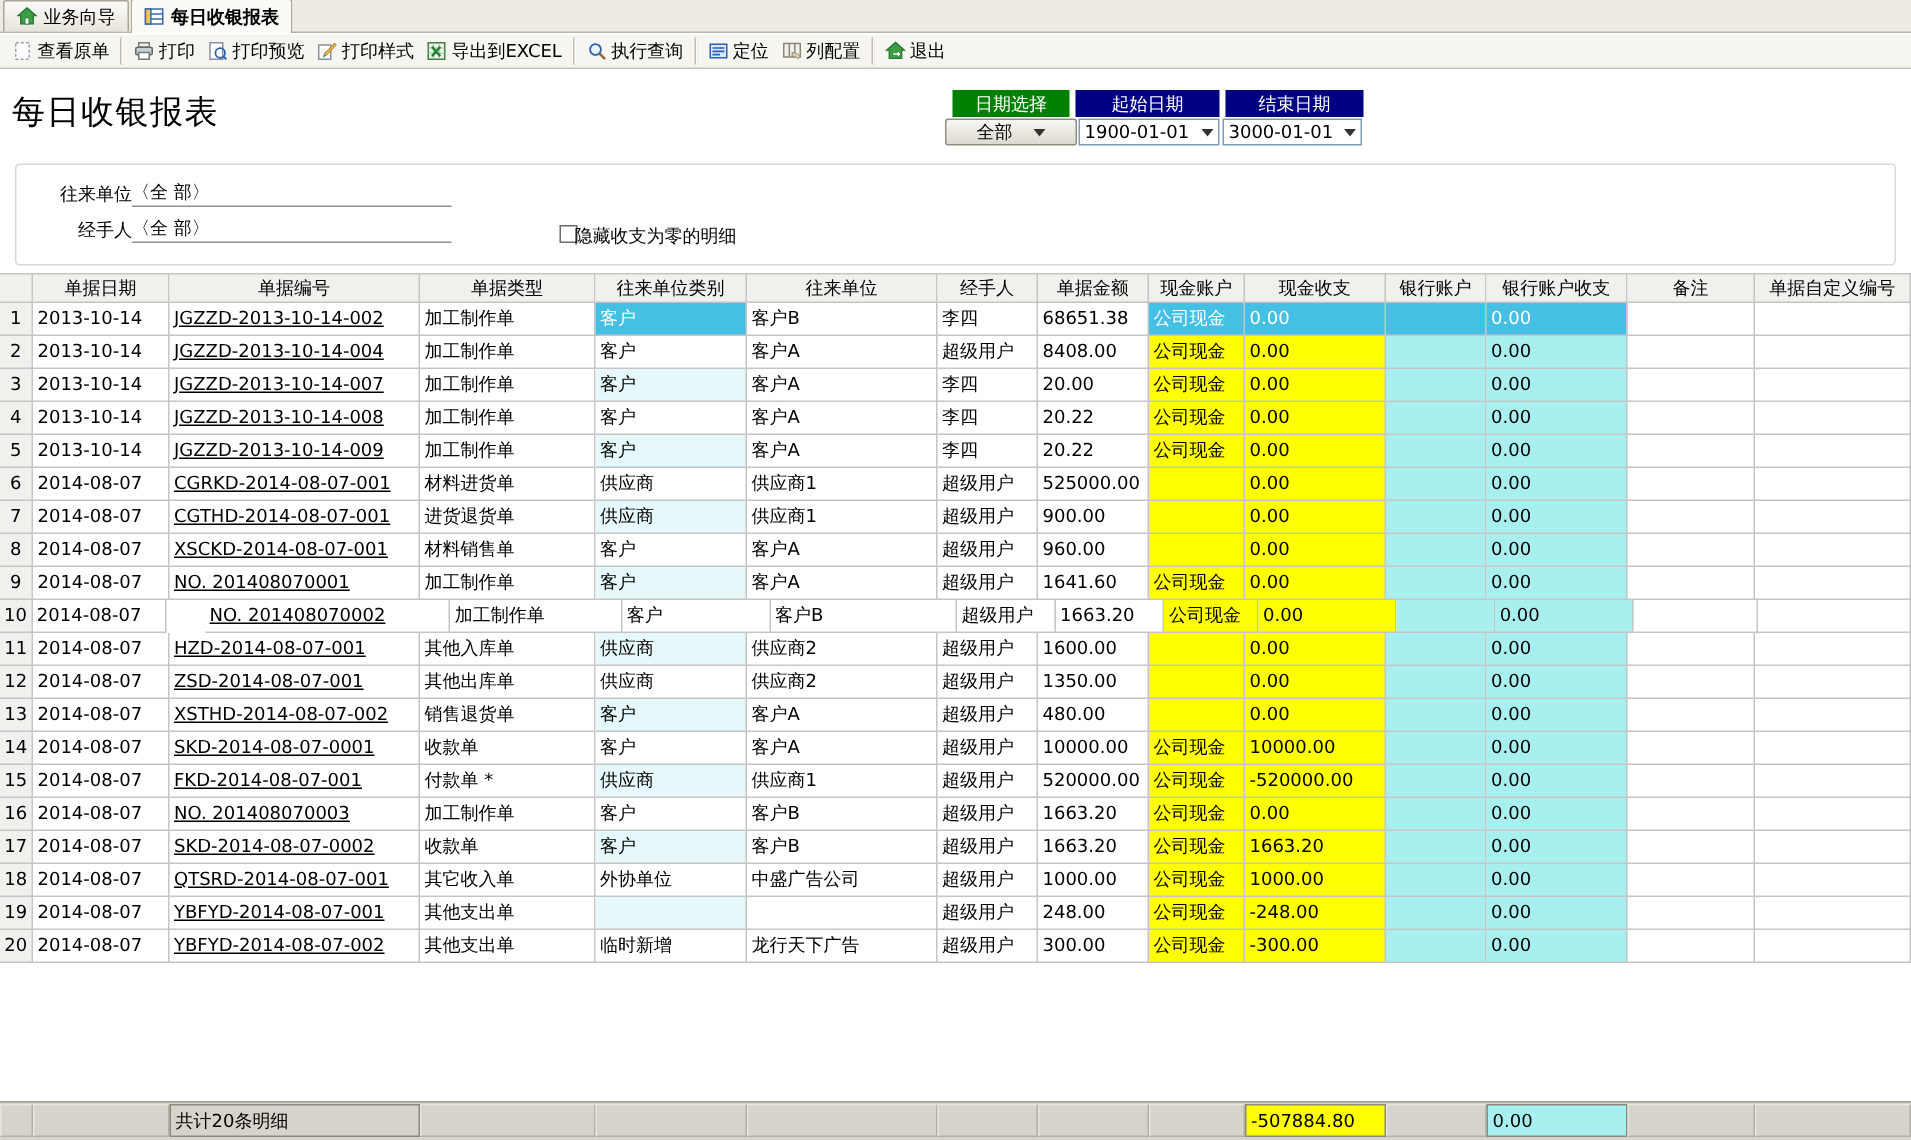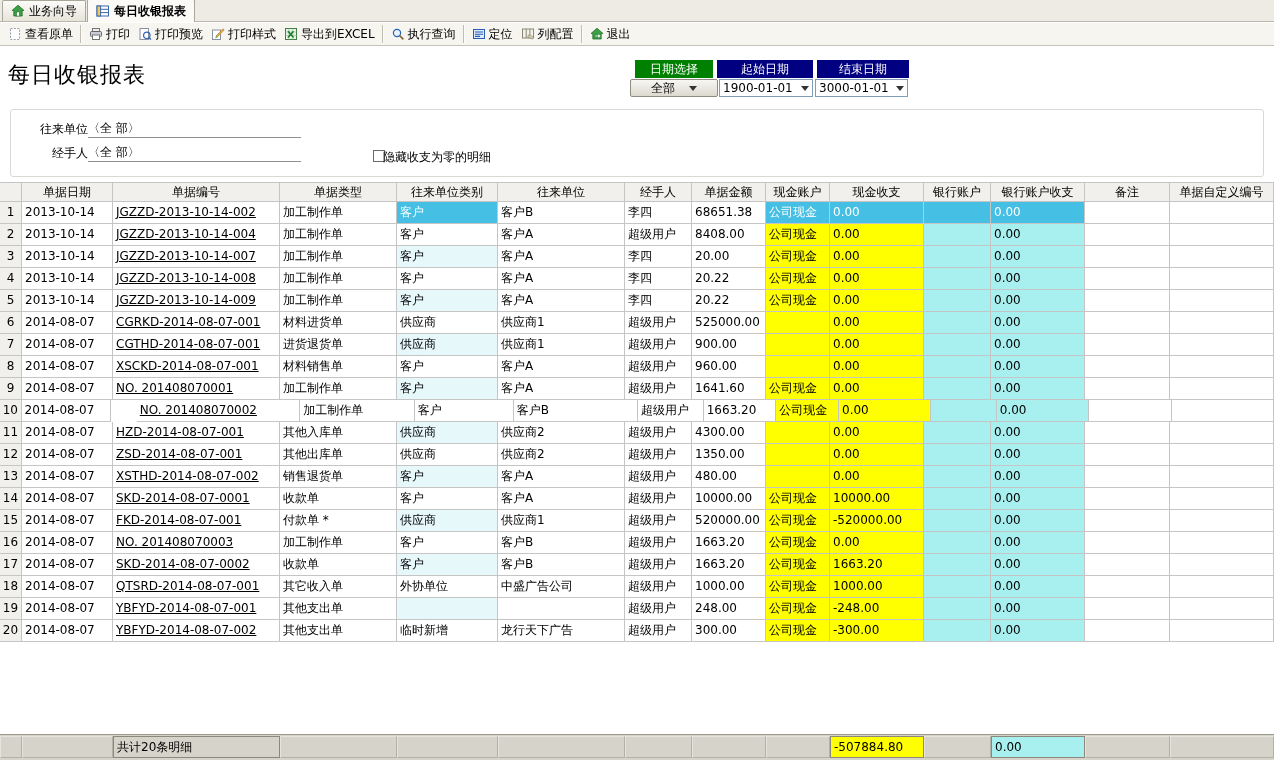--- a/index.html
+++ b/index.html
@@ -389,21 +389,21 @@
         <div class="cell" style="width: 104px;"></div>
       </div>
       <div class="grow">
         <div class="cell rownum" style="width: 22px;">11</div>
         <div class="cell" style="width: 91px;">2014-08-07</div>
         <div class="cell link" style="width: 167px;">HZD-2014-08-07-001</div>
         <div class="cell" style="width: 117px;">其他入库单</div>
         <div class="cell stripe" style="width: 101px;">供应商</div>
         <div class="cell" style="width: 127px;">供应商2</div>
         <div class="cell" style="width: 67px;">超级用户</div>
-        <div class="cell" style="width: 74px;">4300.00</div>
+        <div class="cell" style="width: 74px;">1600.00</div>
         <div class="cell cash" style="width: 64px;"></div>
         <div class="cell cash" style="width: 94px;">0.00</div>
         <div class="cell bank" style="width: 67px;"></div>
         <div class="cell bank" style="width: 94px;">0.00</div>
         <div class="cell" style="width: 85px;"></div>
         <div class="cell" style="width: 104px;"></div>
       </div>
       <div class="grow">
         <div class="cell rownum" style="width: 22px;">12</div>
         <div class="cell" style="width: 91px;">2014-08-07</div>

